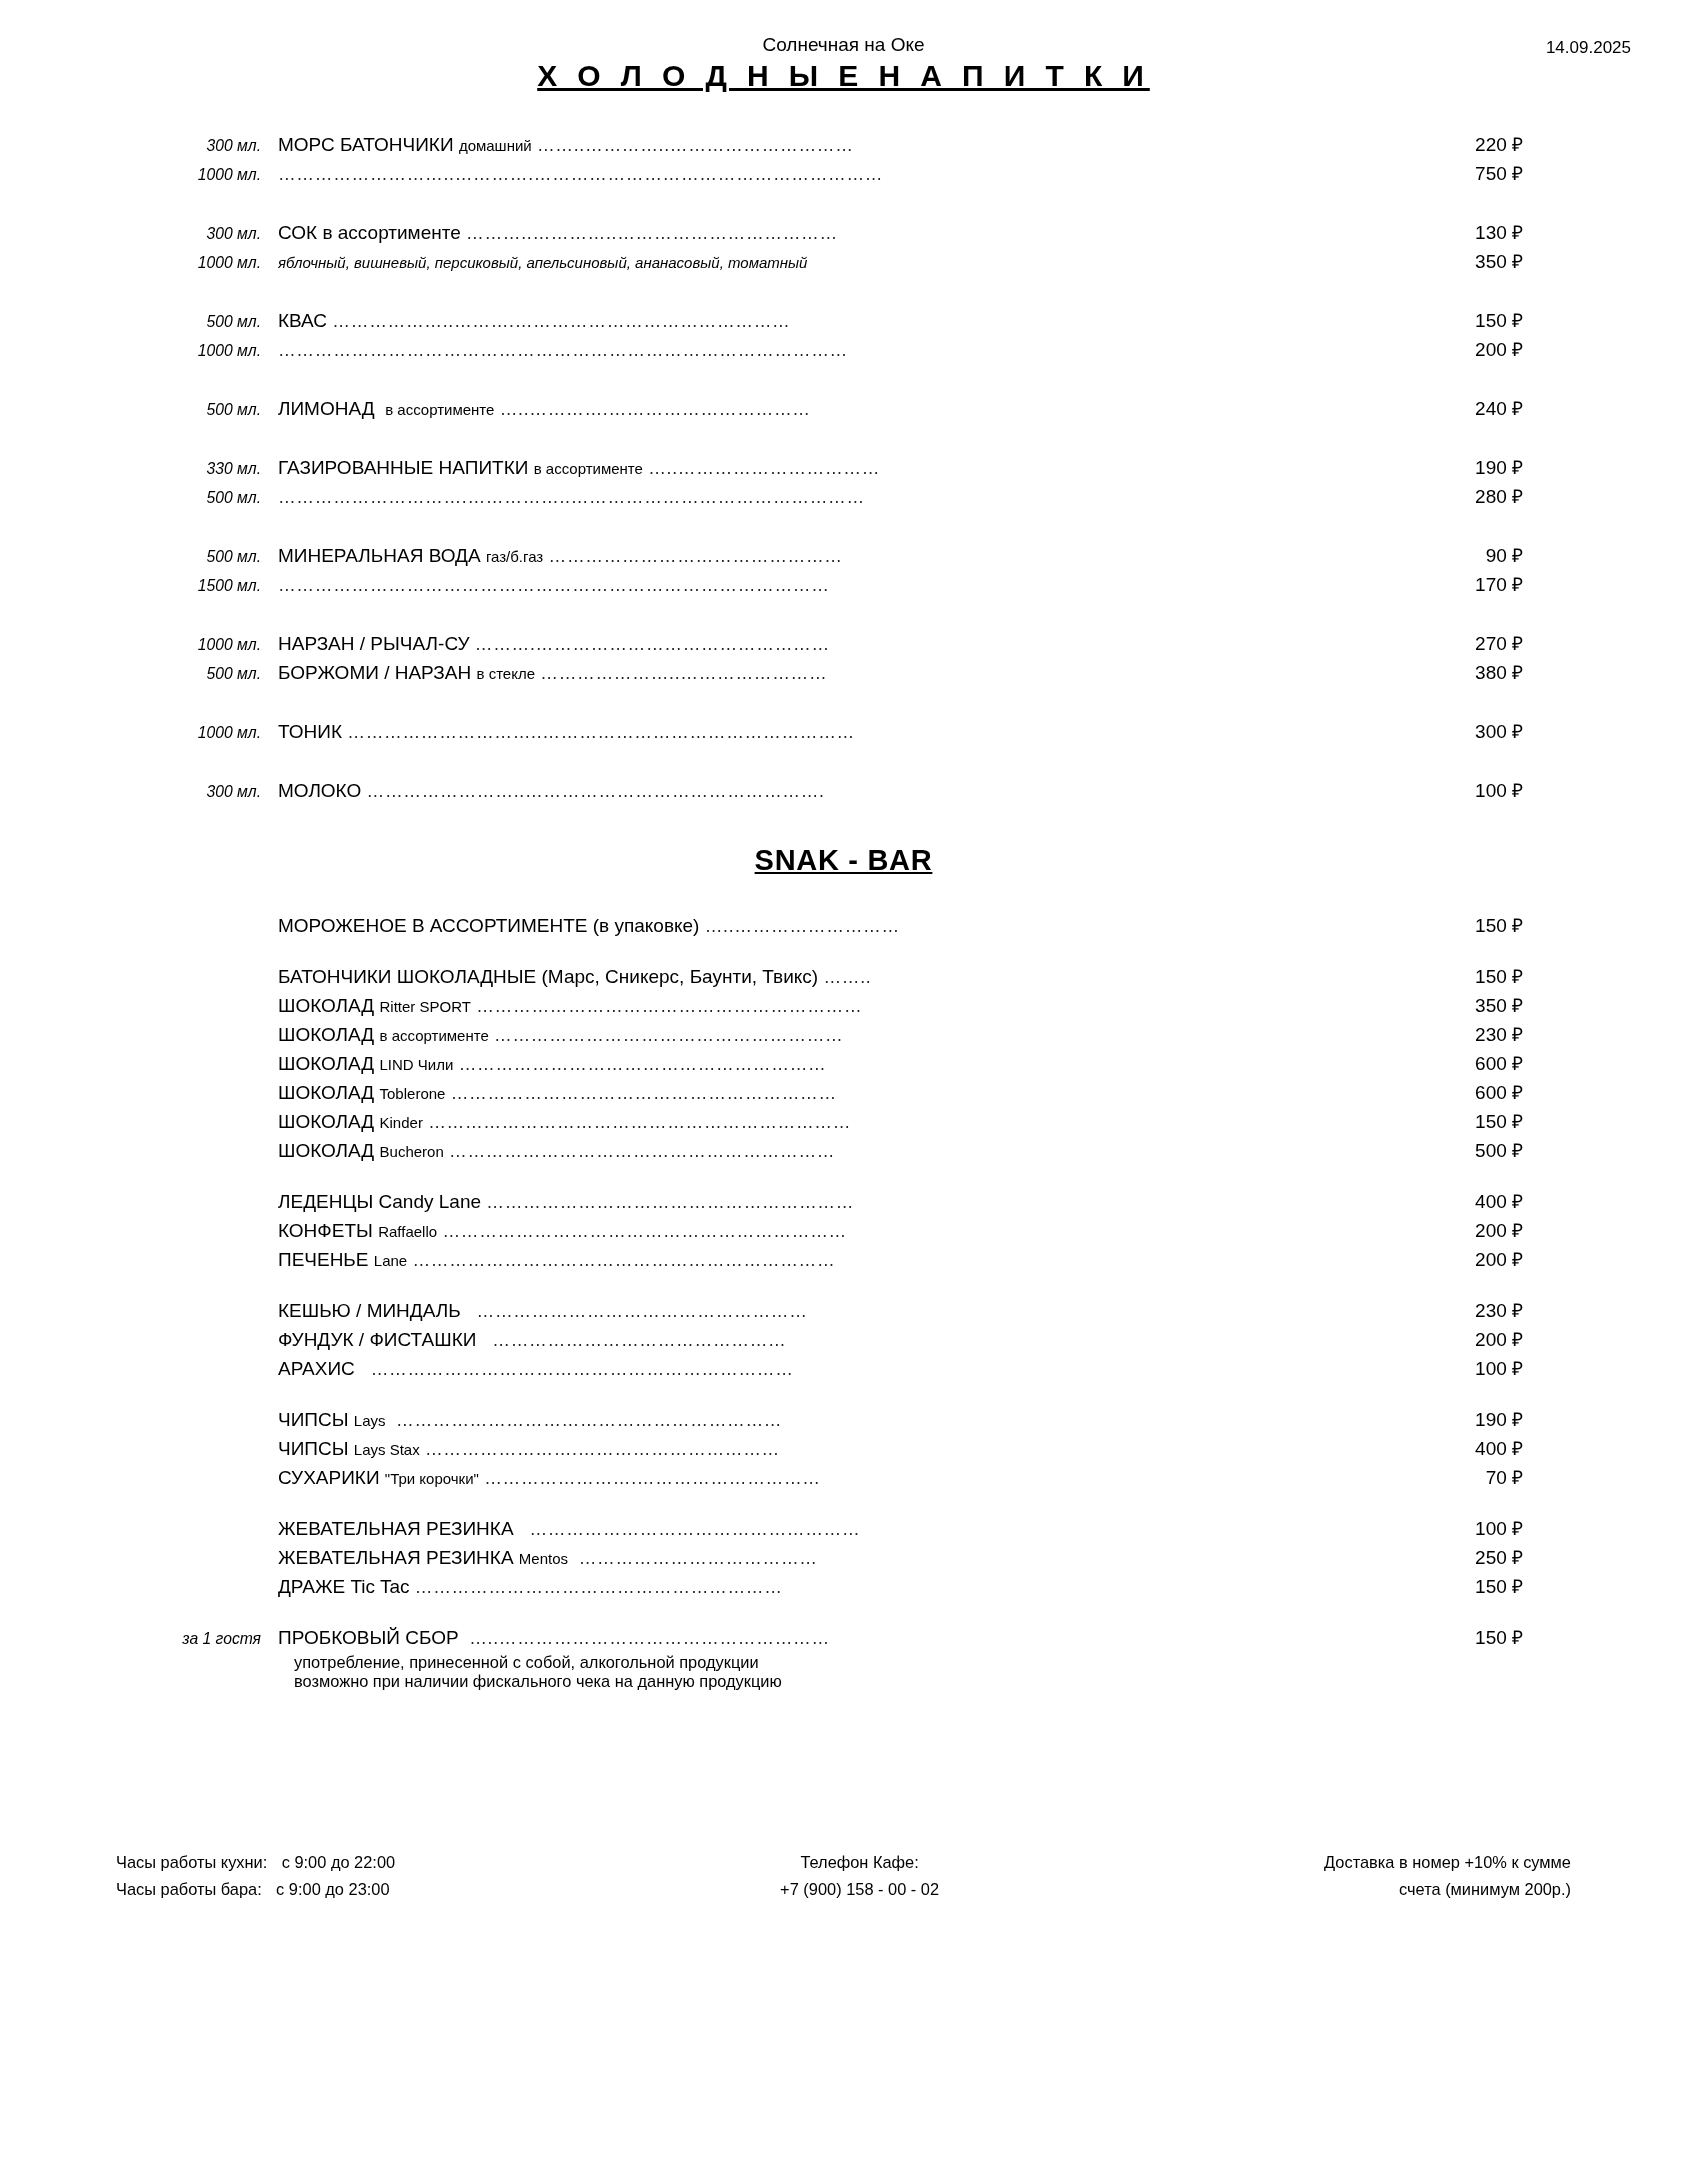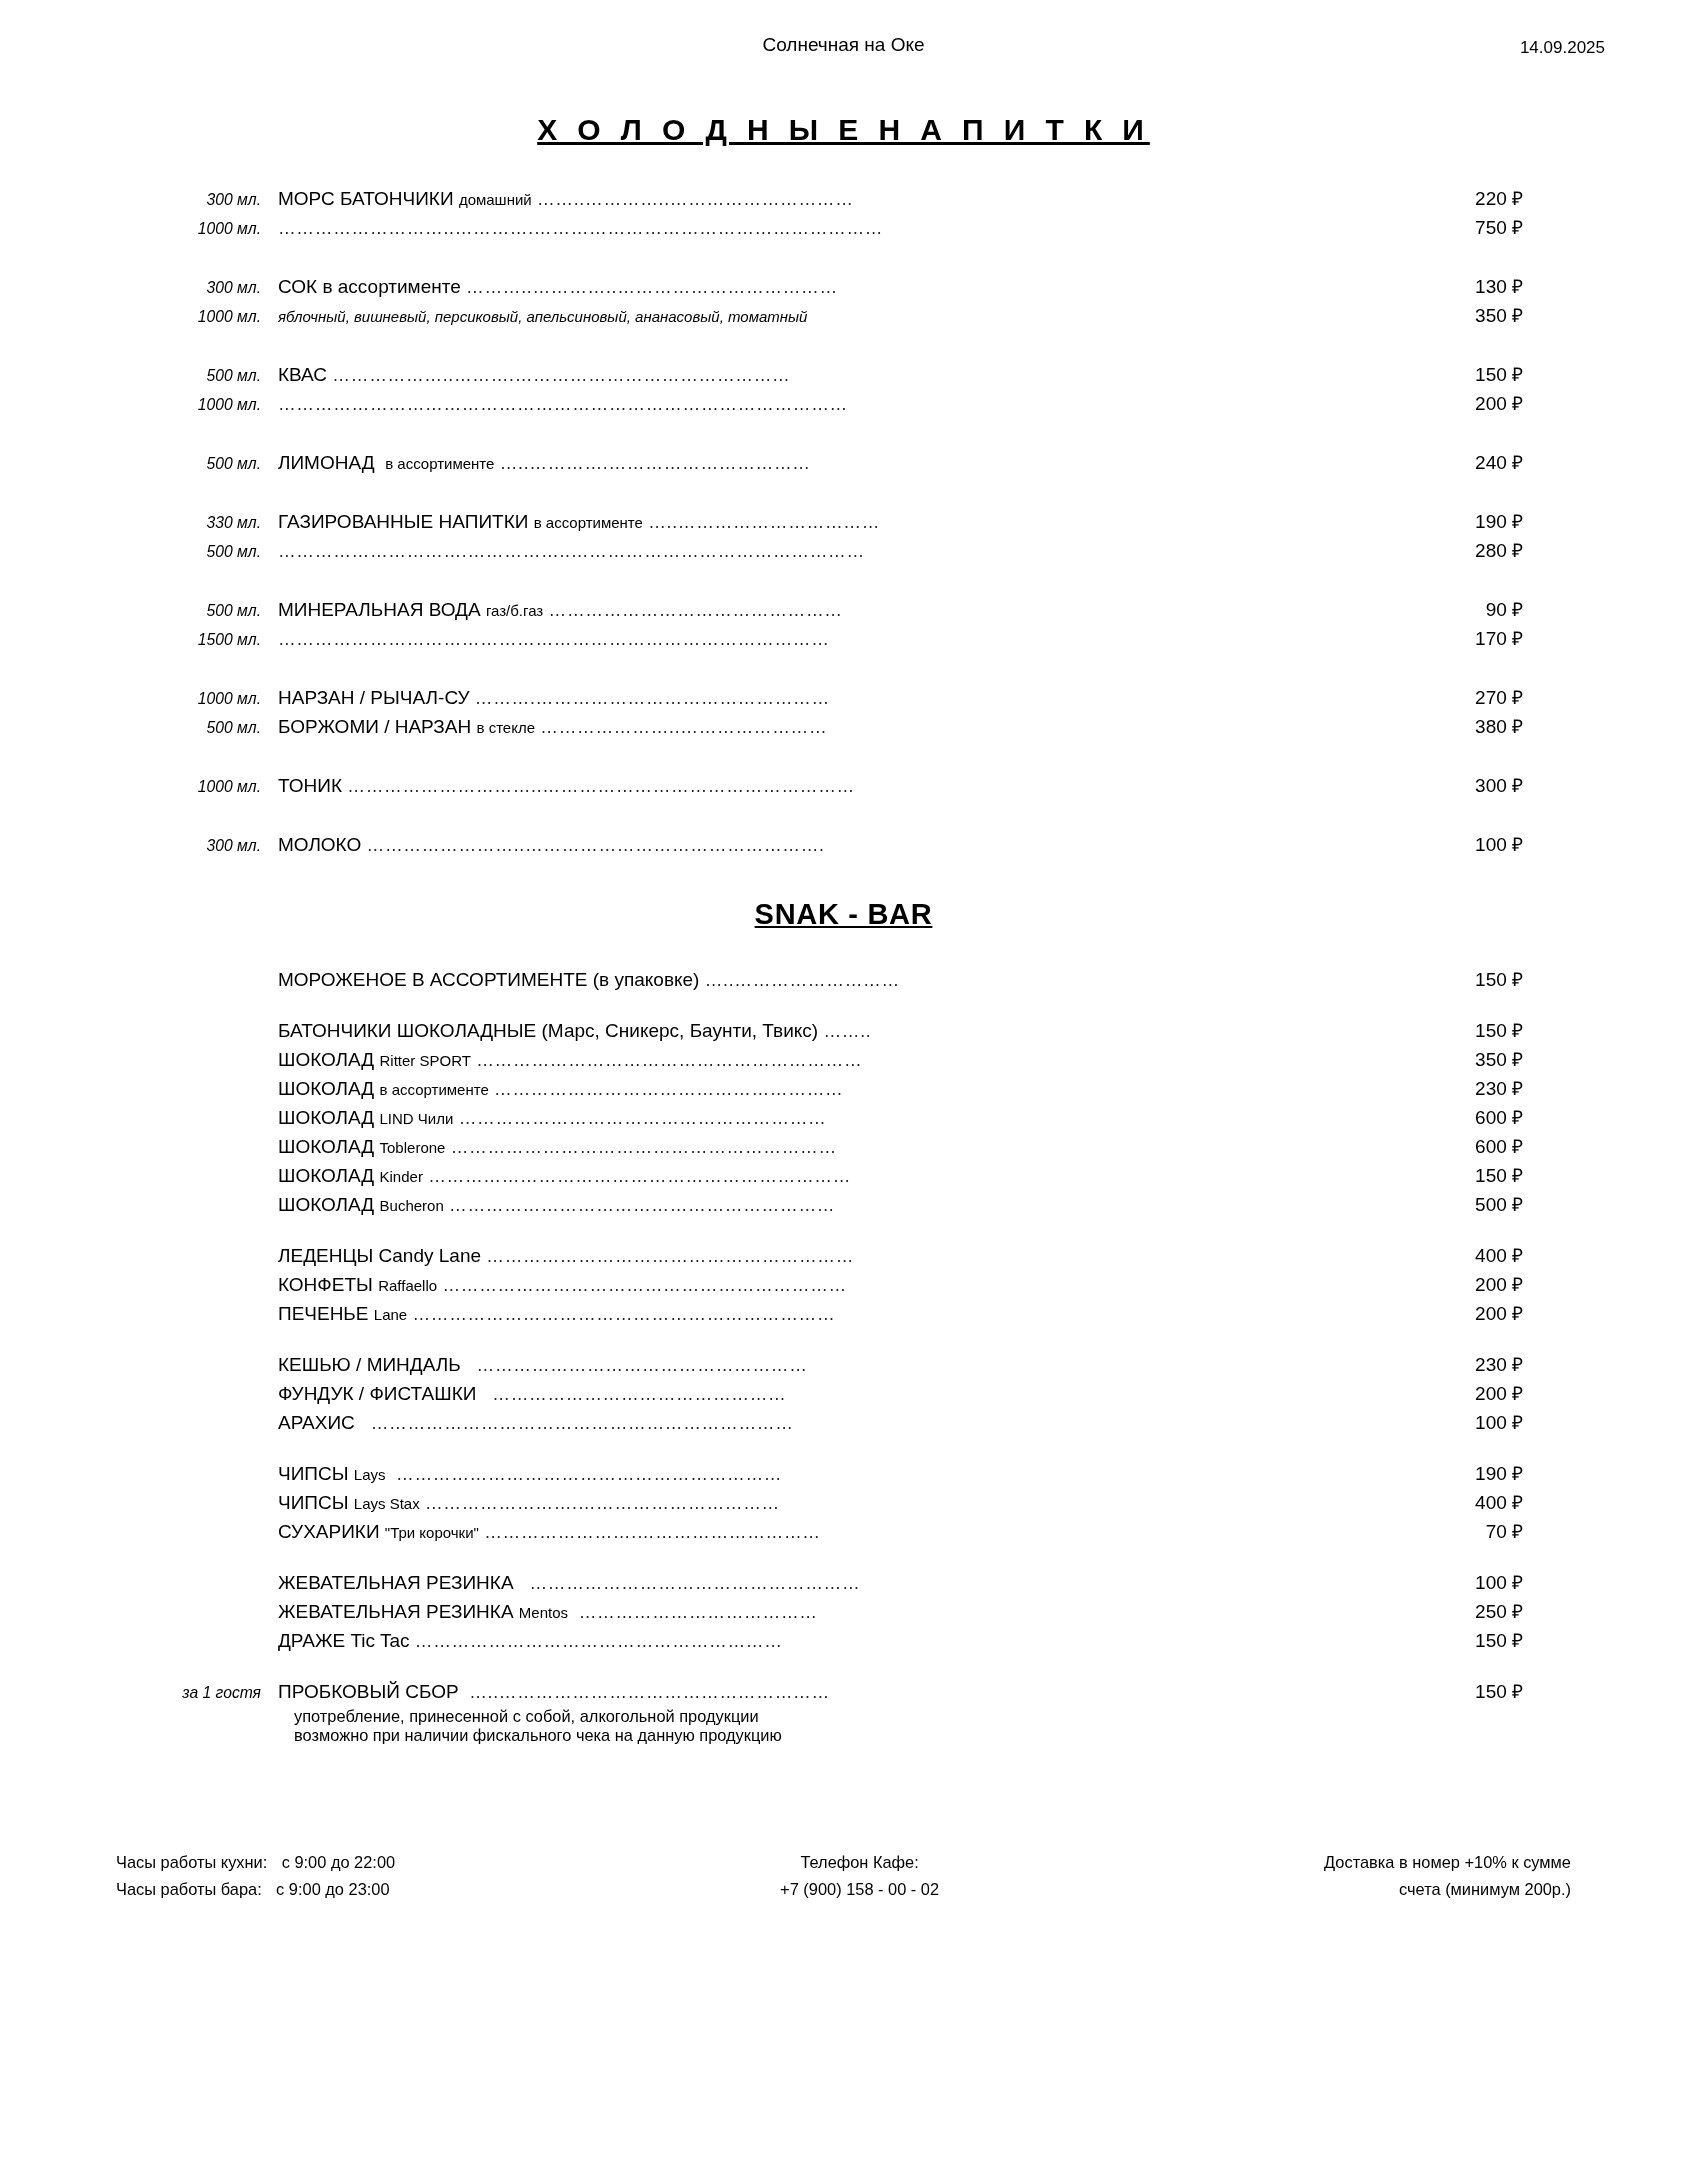--- a/index.html
+++ b/index.html
@@ -31,38 +31,37 @@
   .header .venue {
     position: absolute;
     left: 0; right: 0;
     top: 34px;
     text-align: center;
     font-size: 19px;
     color: #000;
   }
   .header .date {
     position: absolute;
-    right: 82px;
+    right: 56px;
     top: 38px;
     font-size: 17px;
     color: #000;
     margin-left: 20px;
   }
 
   
   .section-title {
     text-align: center;
     font-weight: bold;
     text-decoration: underline;
     color: #000;
   }
   .section-title.cold {
     font-size: 30px;
     letter-spacing: 5.9px;
-    margin-top: 54px;
     margin-bottom: 38px;
   }
   .section-title.snak {
     font-size: 29px;
     letter-spacing: 0.7px;
     margin-top: 38px;
     margin-bottom: 35px;
   }
 
   

